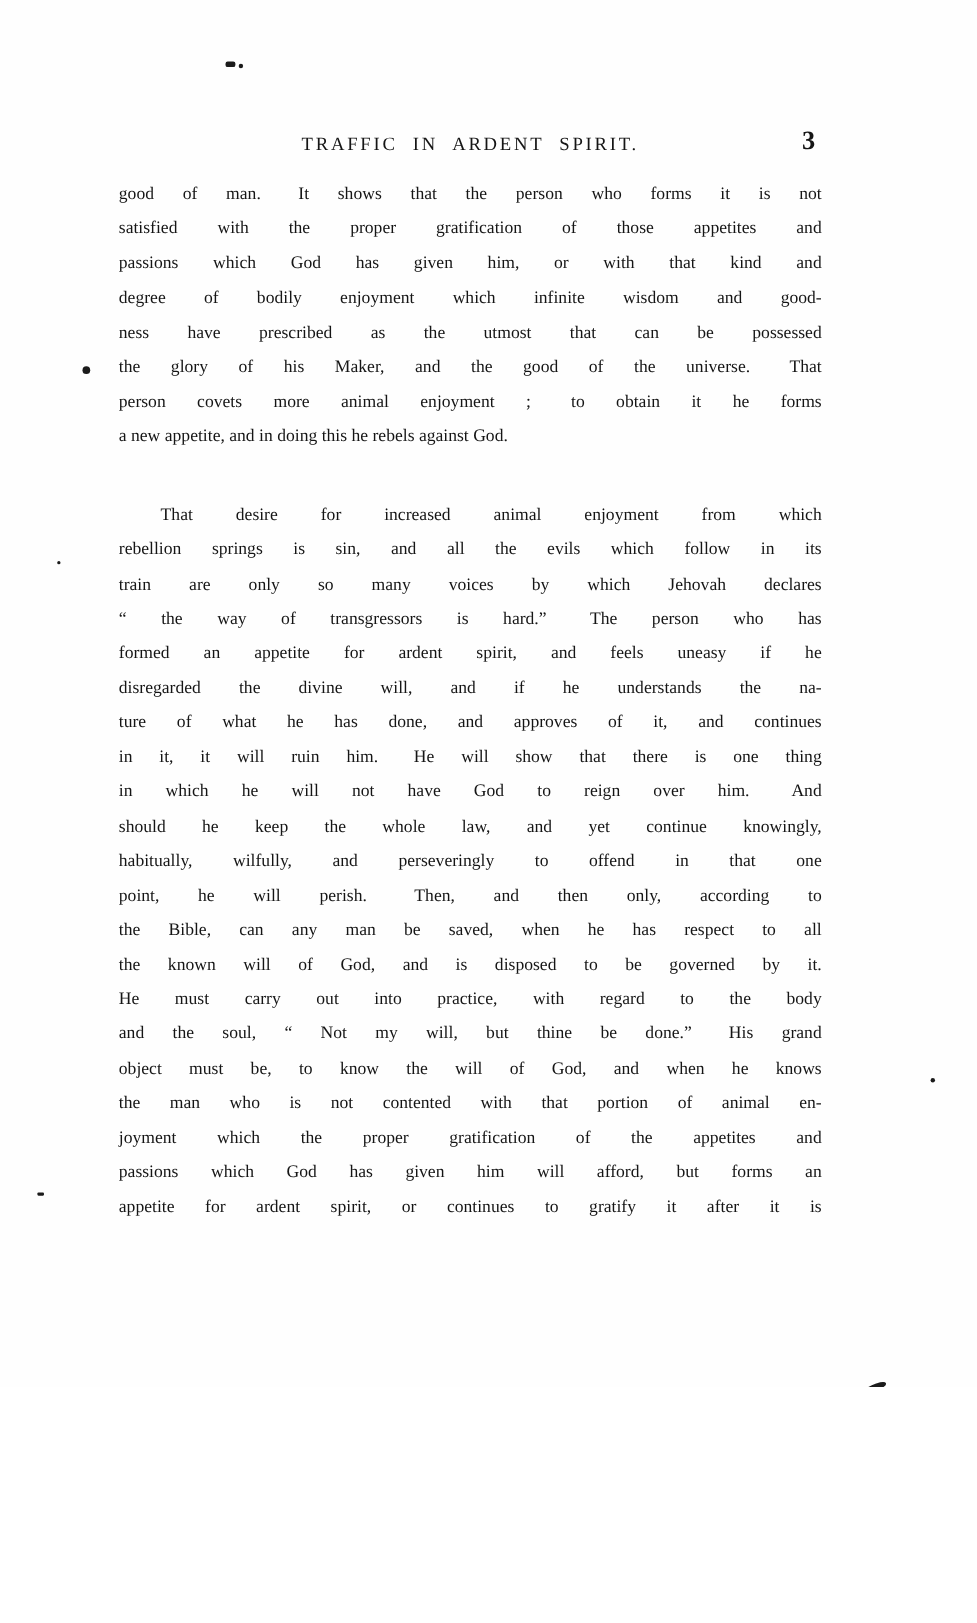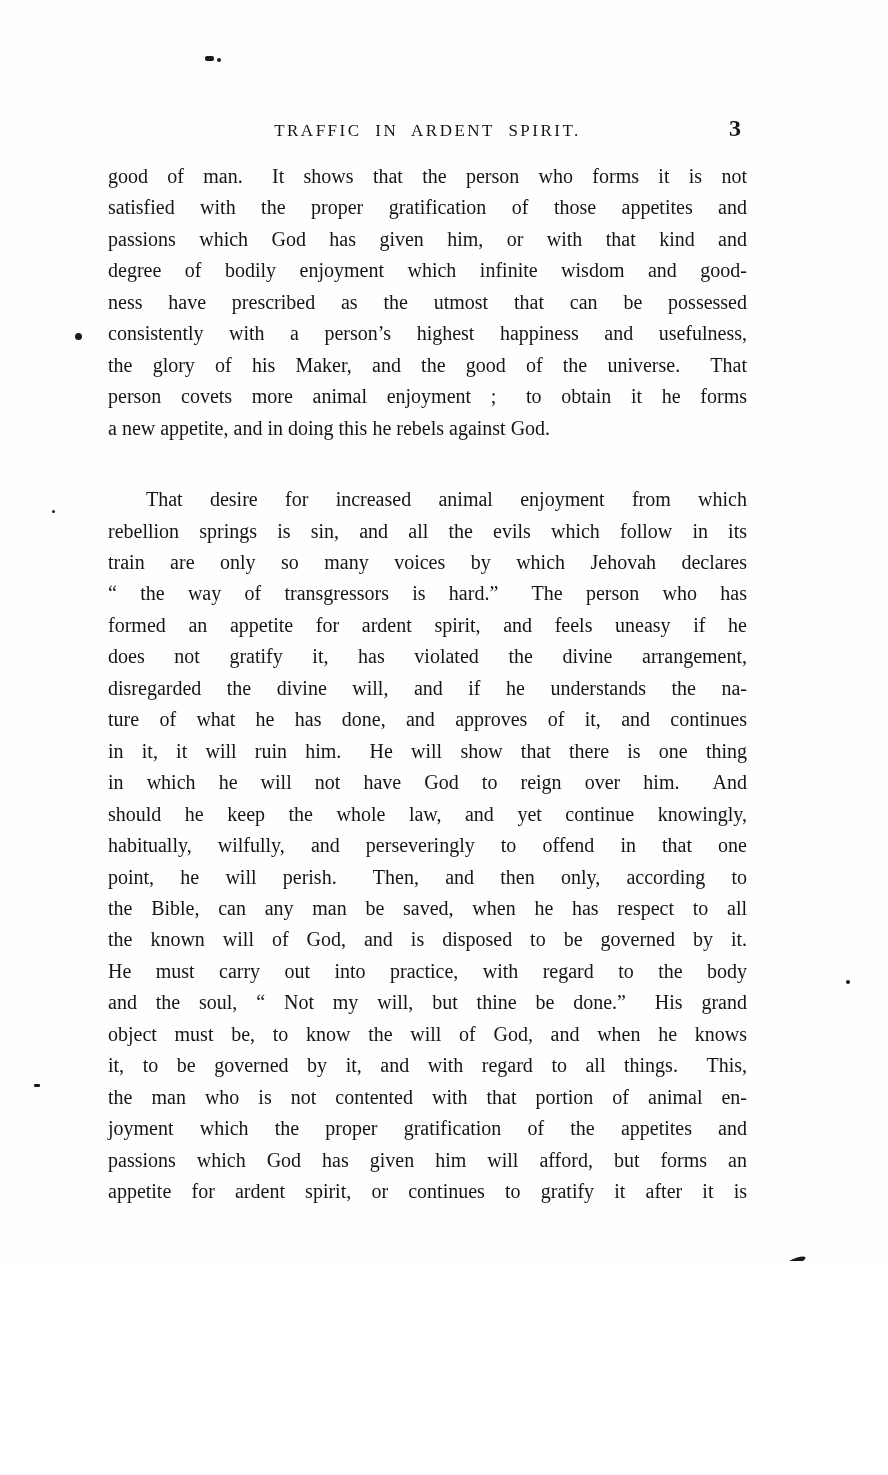--- a/index.html
+++ b/index.html
@@ -34,21 +34,21 @@
     width: 48px;
     text-align: center;
     font-size: 24px;
     font-weight: bold;
   }
   .body-text {
     position: absolute;
     top: 161px;
     left: 108px;
     width: 639px;
-    font-size: 20px;
+    font-size: 16px;
     line-height: 31.45px;
   }
   .line {
     text-align: justify;
   }
   .line.j {
     text-align-last: justify;
     -moz-text-align-last: justify;
   }
   .line.indent {
@@ -78,45 +78,42 @@
   <div class="running-header">TRAFFIC IN ARDENT SPIRIT.</div>
   <div class="page-number">3</div>
 
   <div class="body-text">
     <div class="paragraph">
       <div class="line j">good of man.  It shows that the person who forms it is not</div>
       <div class="line j">satisfied with the proper gratification of those appetites and</div>
       <div class="line j">passions which God has given him, or with that kind and</div>
       <div class="line j">degree of bodily enjoyment which infinite wisdom and good-</div>
       <div class="line j">ness have prescribed as the utmost that can be possessed</div>
-      <div class="line j">consistently with a person’s highest happiness and usefulness,</div>
       <div class="line j">the glory of his Maker, and the good of the universe.  That</div>
       <div class="line j">person covets more animal enjoyment ;  to obtain it he forms</div>
       <div class="line">a new appetite, and in doing this he rebels against God.</div>
     </div>
     <div class="paragraph">
       <div class="line j indent">That desire for increased animal enjoyment from which</div>
       <div class="line j">rebellion springs is sin, and all the evils which follow in its</div>
       <div class="line j">train are only so many voices by which Jehovah declares</div>
       <div class="line j">“ the way of transgressors is hard.”  The person who has</div>
       <div class="line j">formed an appetite for ardent spirit, and feels uneasy if he</div>
-      <div class="line j">does not gratify it, has violated the divine arrangement,</div>
       <div class="line j">disregarded the divine will, and if he understands the na-</div>
       <div class="line j">ture of what he has done, and approves of it, and continues</div>
       <div class="line j">in it, it will ruin him.  He will show that there is one thing</div>
       <div class="line j">in which he will not have God to reign over him.  And</div>
       <div class="line j">should he keep the whole law, and yet continue knowingly,</div>
       <div class="line j">habitually, wilfully, and perseveringly to offend in that one</div>
       <div class="line j">point, he will perish.  Then, and then only, according to</div>
       <div class="line j">the Bible, can any man be saved, when he has respect to all</div>
       <div class="line j">the known will of God, and is disposed to be governed by it.</div>
       <div class="line j">He must carry out into practice, with regard to the body</div>
       <div class="line j">and the soul, “ Not my will, but thine be done.”  His grand</div>
       <div class="line j">object must be, to know the will of God, and when he knows</div>
-      <div class="line j">it, to be governed by it, and with regard to all things.  This,</div>
       <div class="line j">the man who is not contented with that portion of animal en-</div>
       <div class="line j">joyment which the proper gratification of the appetites and</div>
       <div class="line j">passions which God has given him will afford, but forms an</div>
       <div class="line j">appetite for ardent spirit, or continues to gratify it after it is</div>
     </div>
   </div>
 
   <div class="mark speck-a"></div>
   <div class="mark speck-a2"></div>
   <div class="mark margin-bullet"></div>

